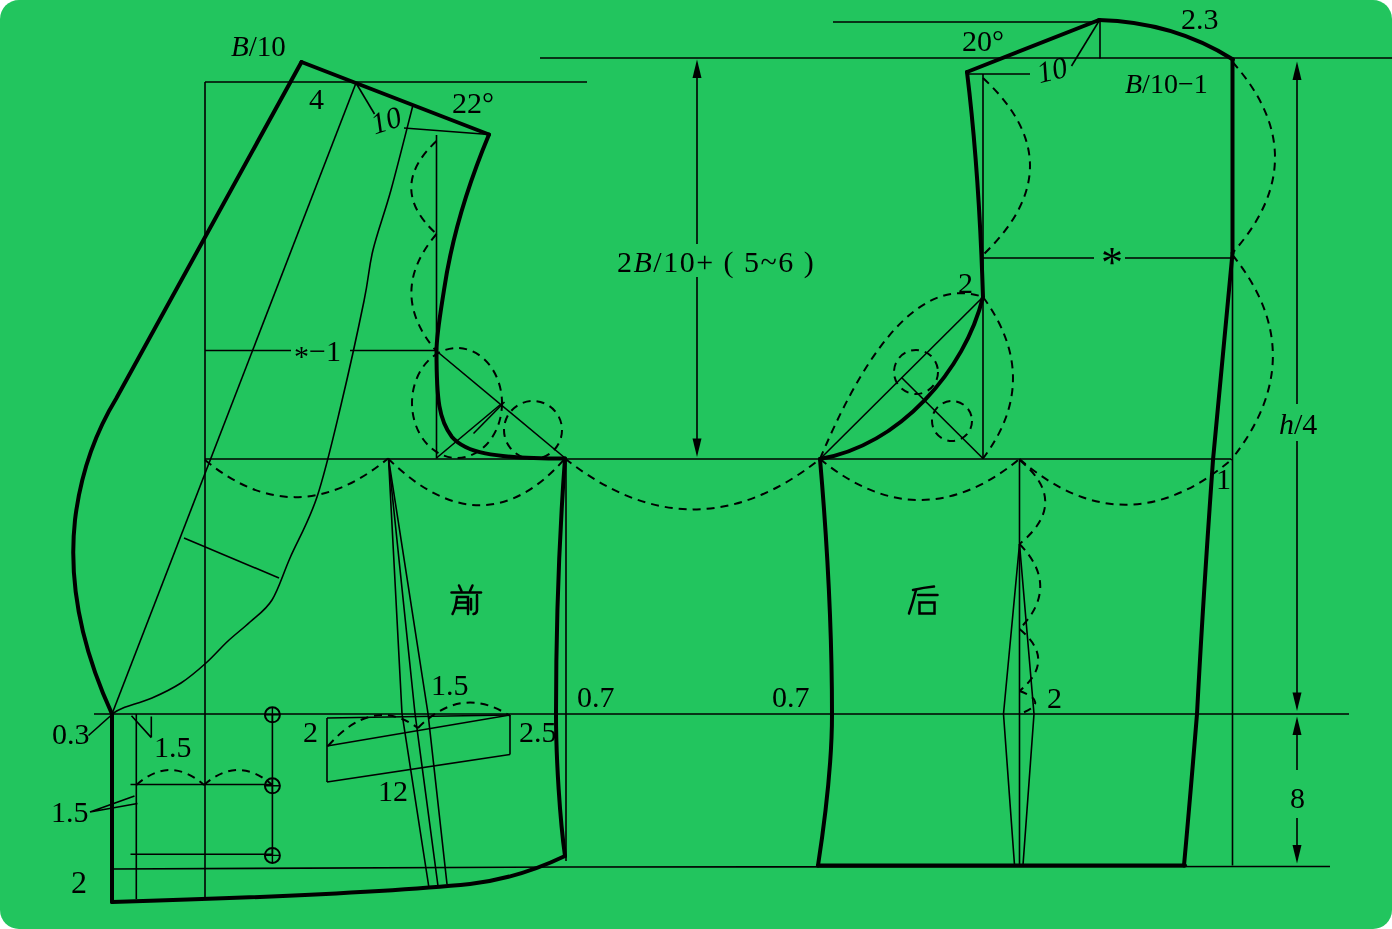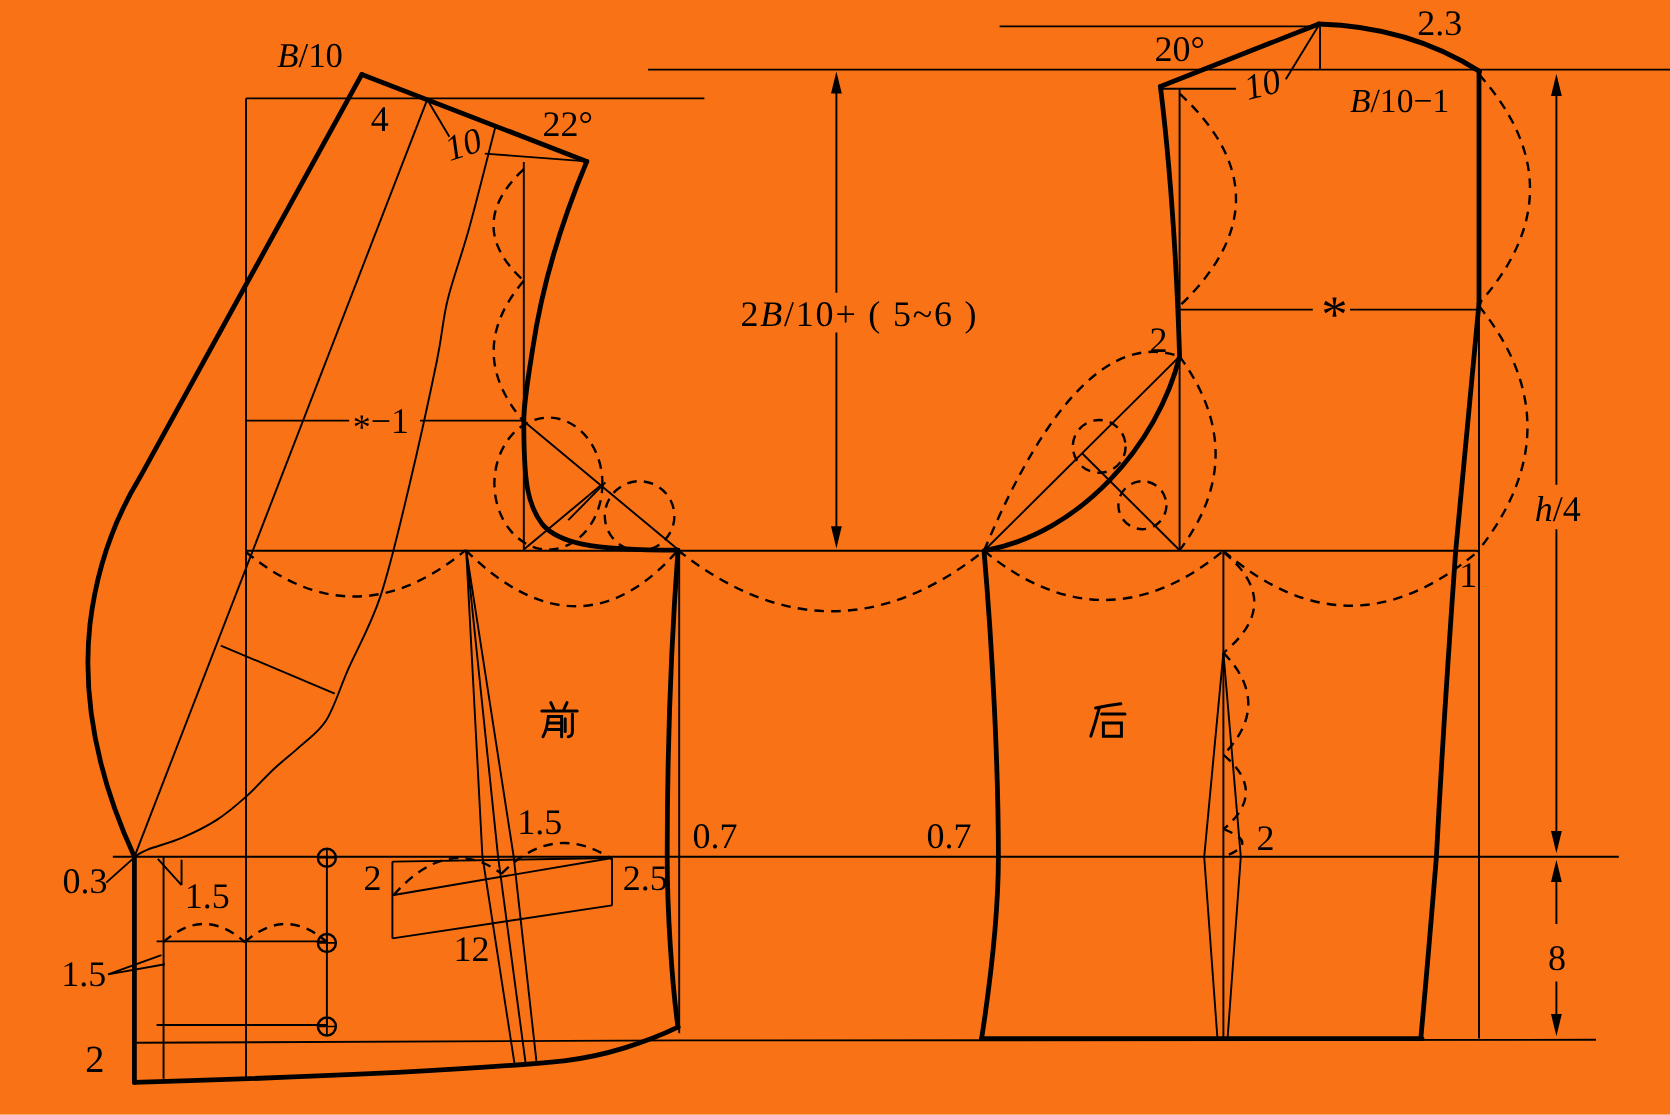--- a/index.html
+++ b/index.html
@@ -1,16 +1,16 @@
 <!DOCTYPE html>
 <html><head>
 <meta charset="utf-8">
 <style>
 html,body{margin:0;padding:0;background:#fff;}
-#page{position:relative;width:1392px;height:929px;background:#f97316;overflow:hidden;}
+#page{position:relative;width:1392px;height:929px;background:#22c55e;overflow:hidden;border-radius:19px;}
 text{font-family:"Liberation Serif",serif;fill:#000;}
 .it{font-style:italic;}
 </style>
 </head>
 <body>
 
 <div id="page">
 <svg width="1392" height="929" viewBox="0 0 1392 929">
 <g fill="none" stroke="#000" stroke-width="1.6" stroke-linecap="butt">
 

